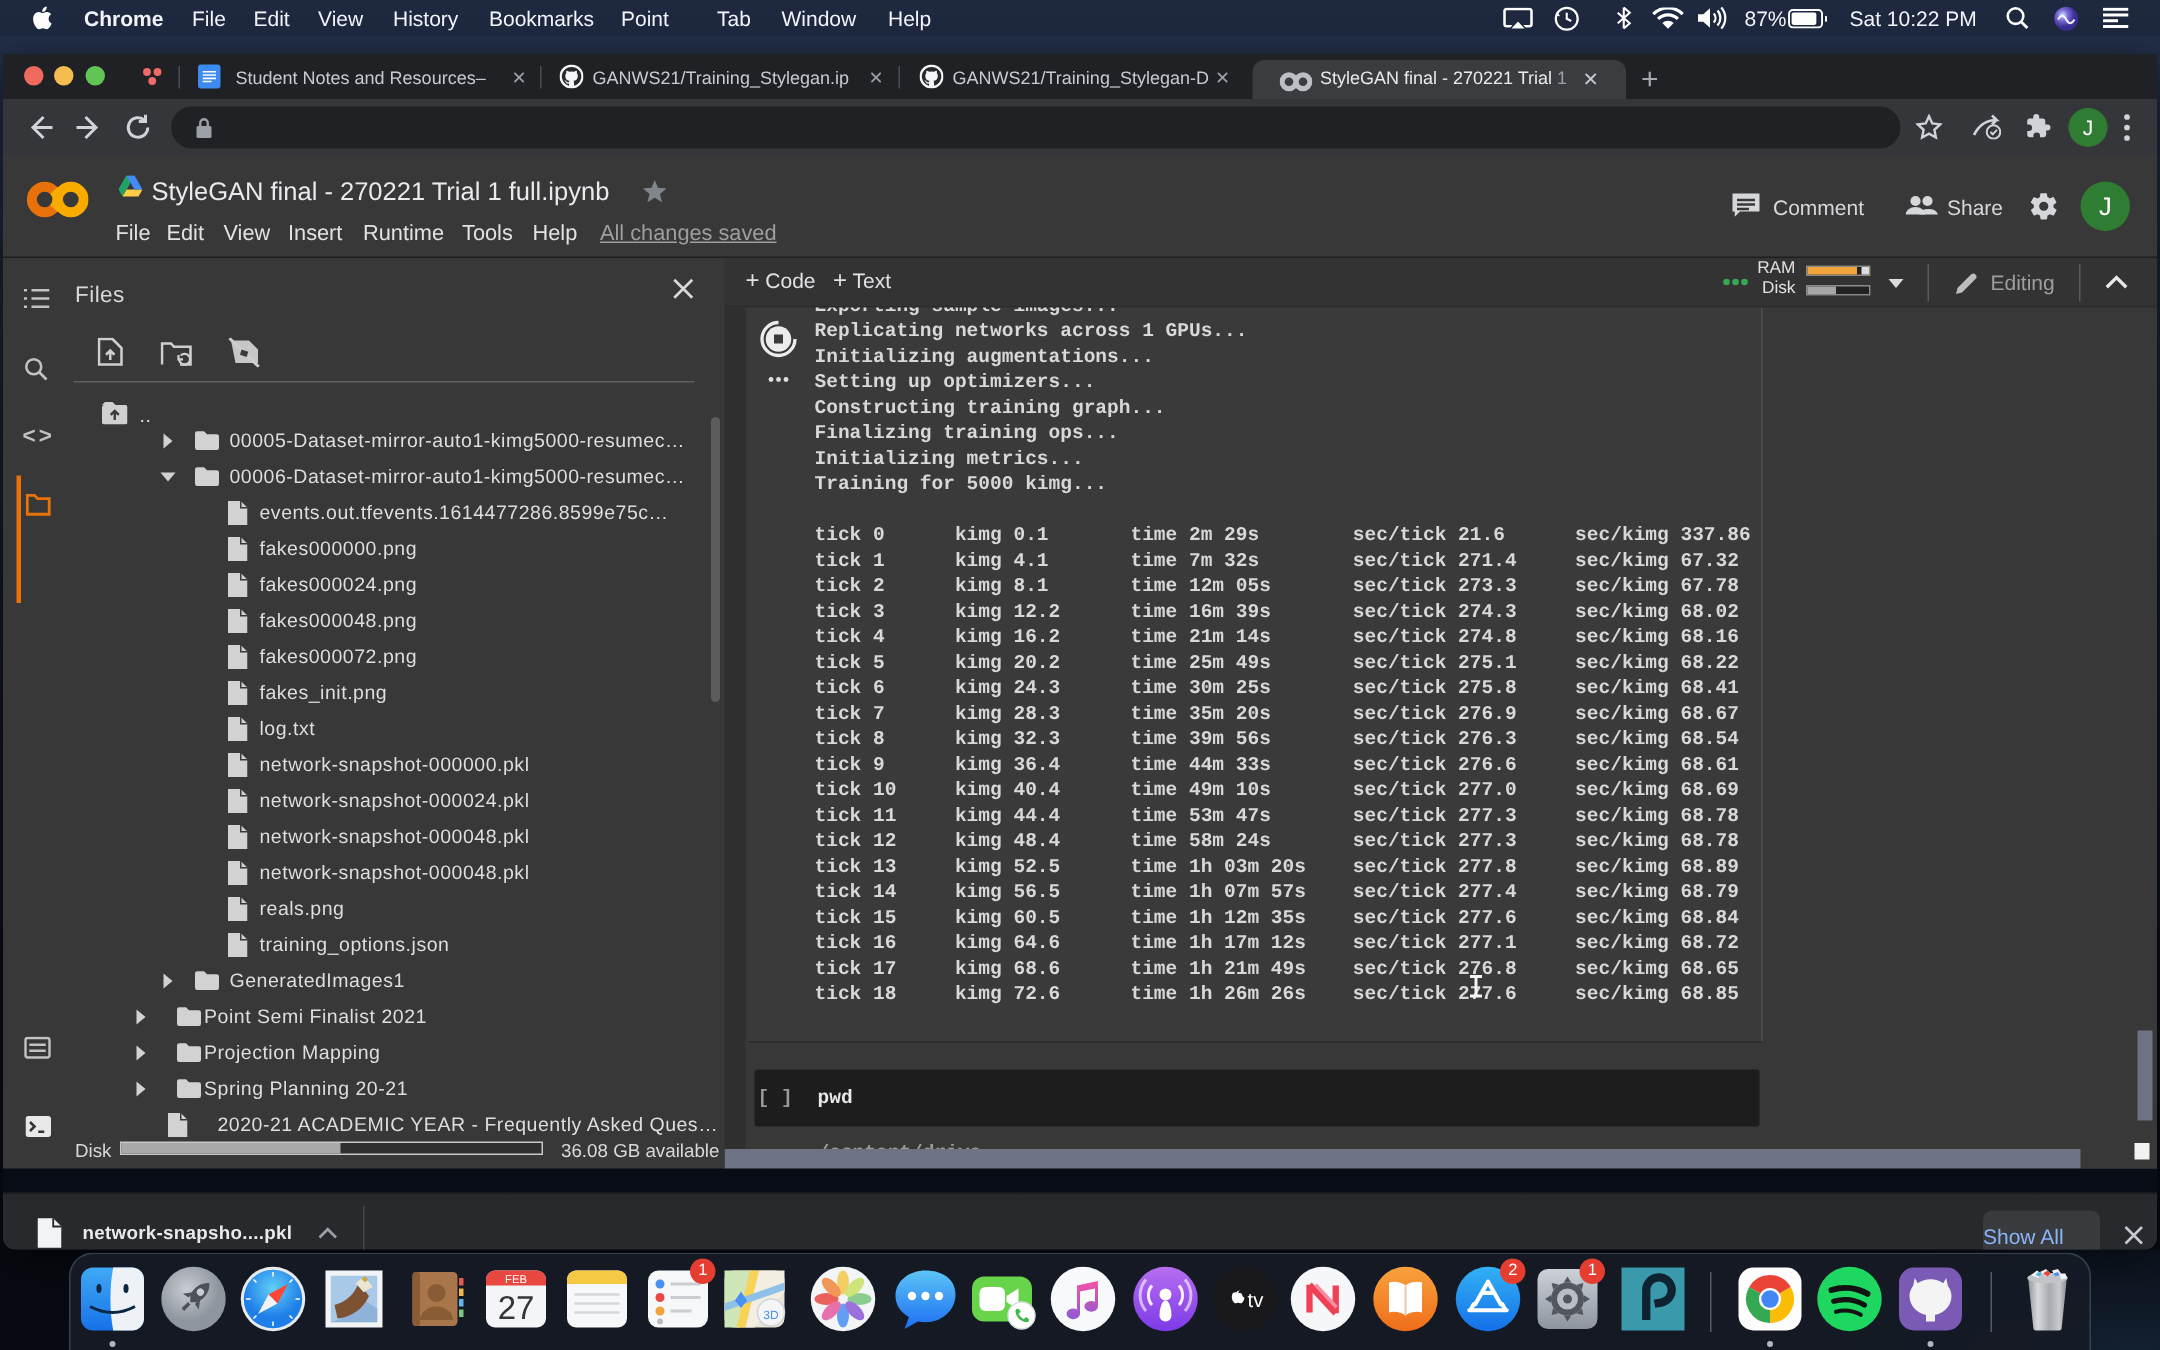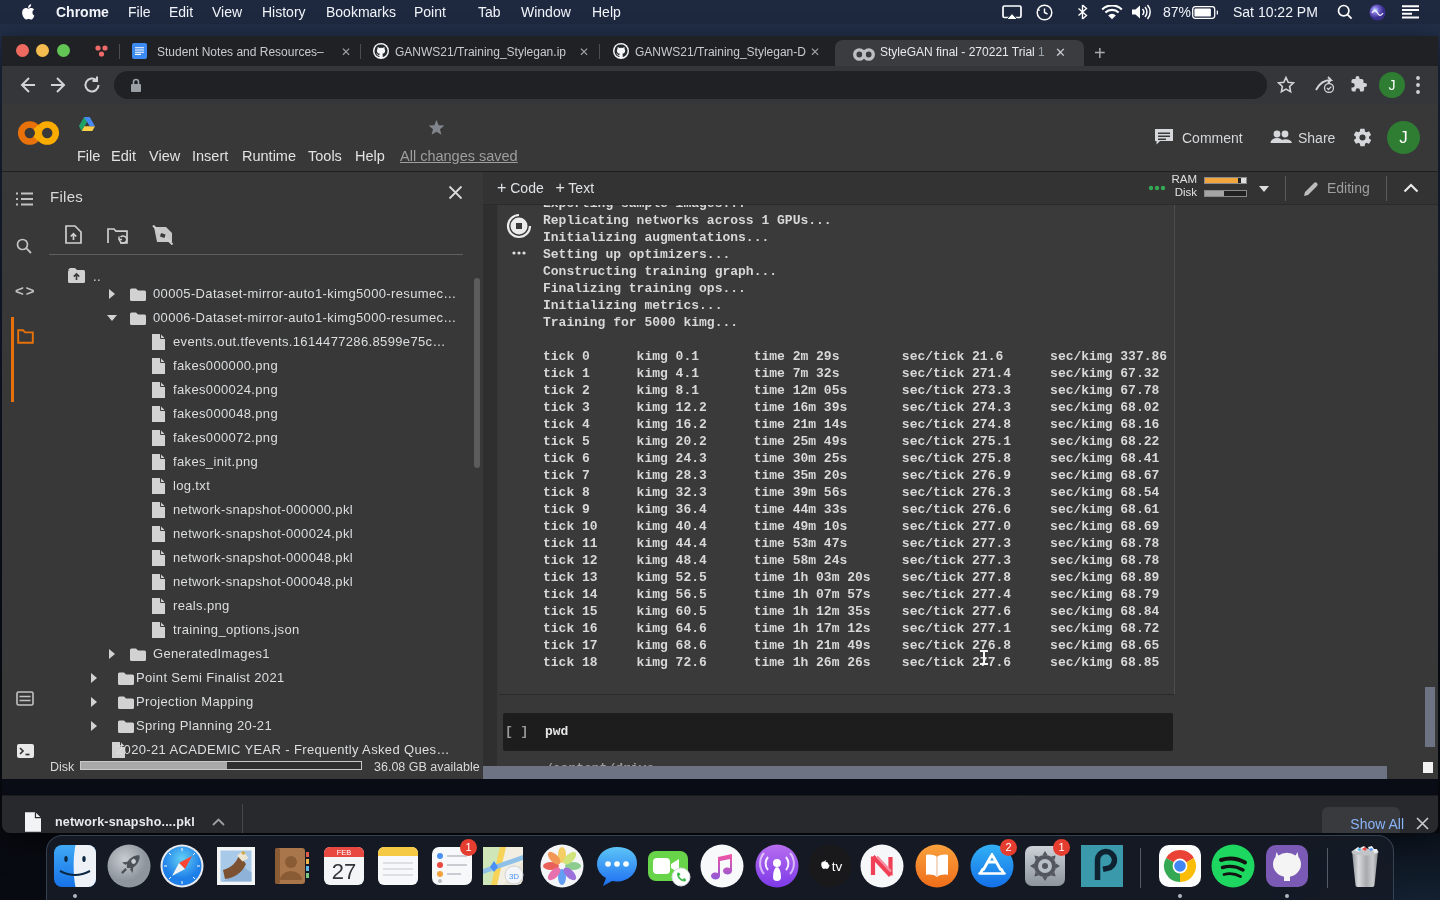--- a/index.html
+++ b/index.html
@@ -171,20 +171,21 @@
           <circle cx="17.1" cy="8" r="5" stroke="#f9ab00" stroke-width="3.9" fill="none"></circle>
           <circle cx="6.9" cy="8" r="5" stroke="#e8710a" stroke-width="3.9" fill="none"></circle>
           <path d="M10.5 4.5 A5 5 0 0 1 10.5 11.5" stroke="#f9ab00" stroke-width="3.9" fill="none"></path>
         </svg>
       <svg class="abs" style="left:77px;top:13px" width="16" height="15" viewBox="0 0 16 15">
           <path fill="#4688f4" d="M10.7 0 H5.3 L0 9.3 H5.4 Z" transform="translate(0,0)"></path>
           <path fill="#1da261" d="M5.3 0 L0 9.3 L2.7 14 L8 4.7 Z"></path>
           <path fill="#ffcf48" d="M2.7 14 H13.3 L16 9.3 H5.4 Z"></path>
           <path fill="#4688f4" d="M16 9.3 H10.6 L5.3 0 H10.7 Z"></path>
         </svg>
+      <div class="abs" style="left:99px;top:14px;font-size:17px;color:#e8eaed">StyleGAN final - 270221 Trial 1 full.ipynb</div>
       <svg class="abs" style="left:426px;top:15px" width="17" height="17" viewBox="0 0 18 18">
           <path d="M9 1 L11.3 6.6 17.3 7 12.7 10.9 14.2 16.8 9 13.6 3.8 16.8 5.3 10.9 0.7 7 6.7 6.6 Z" fill="#80868b"></path>
         </svg>
       <div class="abs" style="left:75px;top:44px;font-size:14.5px;color:#e2e2e2">File</div>
       <div class="abs" style="left:109px;top:44px;font-size:14.5px;color:#e2e2e2">Edit</div>
       <div class="abs" style="left:147px;top:44px;font-size:14.5px;color:#e2e2e2">View</div>
       <div class="abs" style="left:190px;top:44px;font-size:14.5px;color:#e2e2e2">Insert</div>
       <div class="abs" style="left:240px;top:44px;font-size:14.5px;color:#e2e2e2">Runtime</div>
       <div class="abs" style="left:306px;top:44px;font-size:14.5px;color:#e2e2e2">Tools</div>
       <div class="abs" style="left:353px;top:44px;font-size:14.5px;color:#e2e2e2">Help</div>
@@ -348,21 +349,21 @@
         <div class="ftxt abs" style="left:90px;top:522px">Projection Mapping</div>
         <div class="abs" style="left:45px;top:549px;width:0;height:0;border-left:6px solid #d2d2d2;border-top:5px solid transparent;border-bottom:5px solid transparent"></div>
         <div class="abs" style="left:72px;top:547px"><svg width="16" height="13" viewBox="0 0 16 13">
               <path d="M0 2 a1.5 1.5 0 0 1 1.5-1.5 H6 L8 2.5 H14.5 A1.5 1.5 0 0 1 16 4 V11.5 A1.5 1.5 0 0 1 14.5 13 H1.5 A1.5 1.5 0 0 1 0 11.5 Z" fill="#d2d2d2"></path>
             </svg></div>
         <div class="ftxt abs" style="left:90px;top:546px">Spring Planning 20-21</div>
         <div class="abs" style="left:66px;top:570px"><svg width="13" height="16" viewBox="0 0 13 16">
               <path d="M0 0 H8.5 L13 4.5 V16 H0 Z" fill="#d2d2d2"></path>
               <path d="M8.5 0 V4.5 H13" fill="none" stroke="#3a3a3a" stroke-width="1"></path>
             </svg></div>
-        <div class="ftxt abs" style="left:70px;top:570px">2020-21 ACADEMIC YEAR - Frequently Asked Ques…</div>
+        <div class="ftxt abs" style="left:99px;top:570px">2020-21 ACADEMIC YEAR - Frequently Asked Ques…</div>
         <div class="abs" style="left:4px;top:588px;font-size:12.5px;color:#d9d9d9">Disk</div>
         <div class="abs" style="left:34px;top:589px;width:282px;height:9px;border:1px solid #c9c9c9;background:#2f2f2f"></div>
         <div class="abs" style="left:35px;top:590px;width:146px;height:7px;background:#a9a9a9"></div>
         <div class="abs" style="left:328px;top:588px;font-size:12.5px;color:#d9d9d9;white-space:nowrap">36.08 GB available</div>
       </div>
     </div>
     <div id="nbtool">
       <div class="abs" style="left:14px;top:7px;font-size:14px;color:#dfe1e4"><span style="font-size:16px">+</span> Code&nbsp;&nbsp;&nbsp;<span style="font-size:16px">+</span> Text</div>
       <svg class="abs" style="left:665px;top:13px" width="18" height="6" viewBox="0 0 18 6">
           <circle cx="3" cy="3" r="2.2" fill="#34a853"></circle>
@@ -445,21 +446,21 @@
     <svg class="abs" style="left:23px;top:16px" width="16" height="20" viewBox="0 0 13 16">
         <path d="M0 0 H8.5 L13 4.5 V16 H0 Z" fill="#f1f3f4"></path>
         <path d="M8.5 0 V4.5 H13" fill="none" stroke="#28292c" stroke-width="1"></path>
       </svg>
     <div class="abs" style="left:53px;top:19px;font-size:12.5px;font-weight:bold;color:#e8eaed;letter-spacing:.2px">network-snapsho....pkl</div>
     <svg class="abs" style="left:210px;top:22px" width="13" height="8" viewBox="0 0 13 8">
         <path d="M1 7 L6.5 1.5 L12 7" stroke="#9aa0a6" stroke-width="1.8" fill="none"></path>
       </svg>
     <div class="abs" style="left:240px;top:8px;width:1px;height:38px;background:#45474b"></div>
     <div class="abs" style="left:1320px;top:11px;width:78px;height:34px;background:#393a3e;border-radius:6px"></div>
-    <div class="abs" style="left:1320px;top:20px;width:82px;text-align:right;font-size:14px;color:#8ab4f8">Show All</div>
+    <div class="abs" style="left:1320px;top:20px;width:102px;text-align:left;font-size:14px;color:#8ab4f8">Show All</div>
     <svg class="abs" style="left:1414px;top:21px" width="13" height="13" viewBox="0 0 13 13">
         <path d="M1 1 L12 12 M12 1 L1 12" stroke="#c7cbd1" stroke-width="1.7"></path>
       </svg>
   </div>
 </div>
 <div class="abs" style="left:1150px;top:833px;width:290px;height:67px;background:radial-gradient(ellipse 320px 160px at 95% 120%, rgba(46,82,120,.35), rgba(0,0,0,0) 70%)"></div>
 <div id="dock">
   <div class="abs" style="left:46px;top:835px;width:1348px;height:65px;background:rgba(22,27,38,.93);border:1px solid rgba(130,160,190,.3);border-bottom:none;border-radius:16px 16px 0 0"></div>
   <div class="abs" style="left:1140px;top:848px;width:1px;height:40px;background:rgba(200,215,230,.35)"></div>
   <div class="abs" style="left:1327px;top:848px;width:1px;height:40px;background:rgba(200,215,230,.35)"></div>

